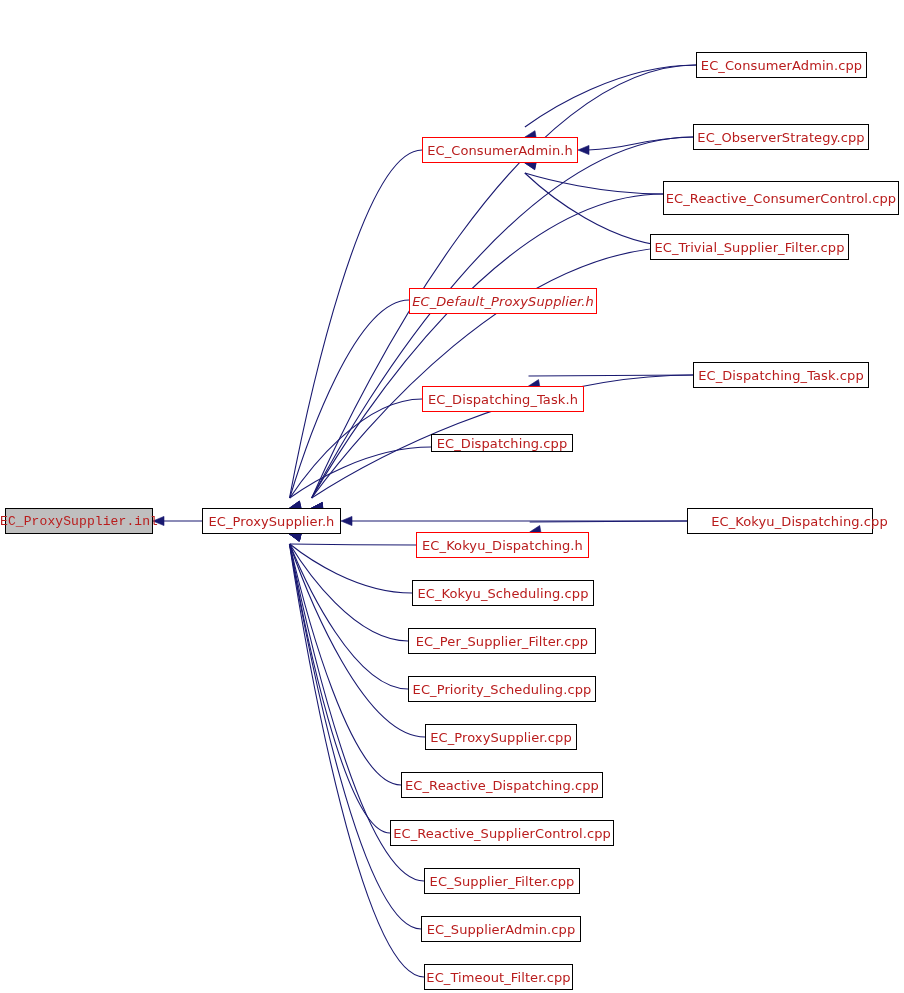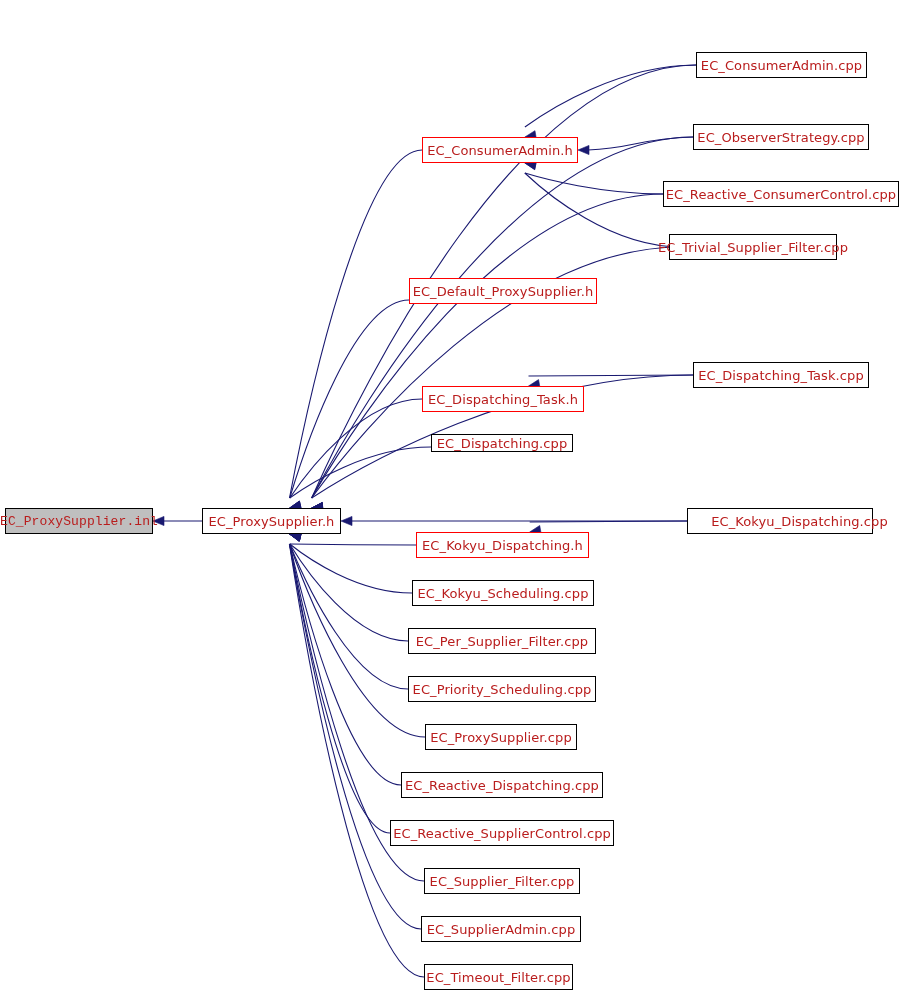--- a/index.html
+++ b/index.html
@@ -87,21 +87,21 @@
   <div id="node-layer">
       <div class="node current" style="left: 5px; top: 508px; width: 148px; height: 26px;">
         <span>EC_ProxySupplier.inl</span>
       </div>
       <div class="node" style="left: 202px; top: 508px; width: 139px; height: 26px;">
         <span>EC_ProxySupplier.h</span>
       </div>
       <div class="node red" style="left: 422px; top: 137px; width: 156px; height: 26px;">
         <span>EC_ConsumerAdmin.h</span>
       </div>
-      <div class="node red" style="left: 409px; top: 278px; width: 188px; height: 26px;">
+      <div class="node red" style="left: 409px; top: 288px; width: 188px; height: 26px; font-style: italic;">
         <span>EC_Default_ProxySupplier.h</span>
       </div>
       <div class="node red" style="left: 422px; top: 386px; width: 162px; height: 26px;">
         <span>EC_Dispatching_Task.h</span>
       </div>
       <div class="node" style="left: 431px; top: 434px; width: 142px; height: 18px;">
         <span>EC_Dispatching.cpp</span>
       </div>
       <div class="node red" style="left: 416px; top: 532px; width: 173px; height: 26px;">
         <span>EC_Kokyu_Dispatching.h</span>
@@ -132,24 +132,24 @@
       </div>
       <div class="node" style="left: 424px; top: 964px; width: 149px; height: 26px;">
         <span>EC_Timeout_Filter.cpp</span>
       </div>
       <div class="node" style="left: 696px; top: 52px; width: 171px; height: 26px;">
         <span>EC_ConsumerAdmin.cpp</span>
       </div>
       <div class="node" style="left: 693px; top: 124px; width: 176px; height: 26px;">
         <span>EC_ObserverStrategy.cpp</span>
       </div>
-      <div class="node" style="left: 663px; top: 181px; width: 236px; height: 26px;">
+      <div class="node" style="left: 663px; top: 181px; width: 236px; height: 34px;">
         <span>EC_Reactive_ConsumerControl.cpp</span>
       </div>
-      <div class="node" style="left: 669px; top: 234px; width: 168px; height: 26px; text-align: right;">
+      <div class="node" style="left: 650px; top: 234px; width: 199px; height: 26px; text-align: right;">
         <span>EC_Trivial_Supplier_Filter.cpp</span>
       </div>
       <div class="node" style="left: 693px; top: 362px; width: 176px; height: 26px;">
         <span>EC_Dispatching_Task.cpp</span>
       </div>
       <div class="node" style="left: 687px; top: 508px; width: 186px; height: 26px; padding-left: 39px;">
         <span>EC_Kokyu_Dispatching.cpp</span>
       </div>
     </div>
 </div>

